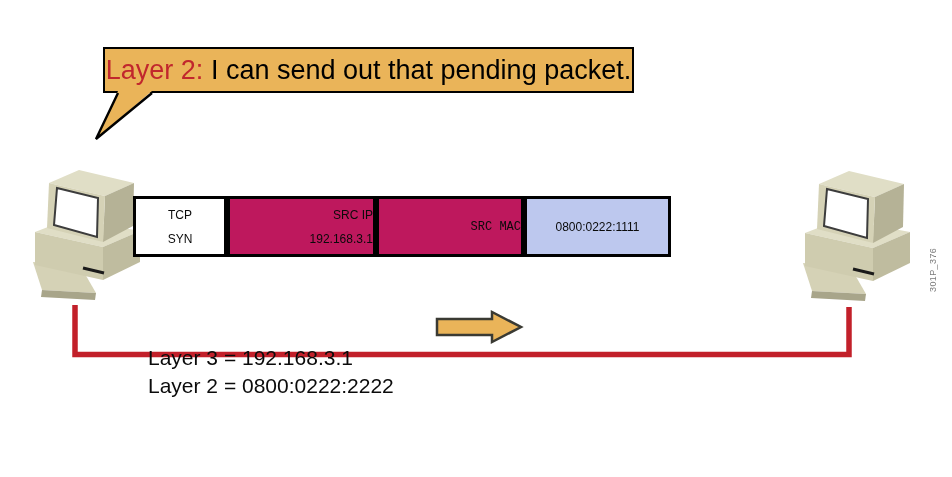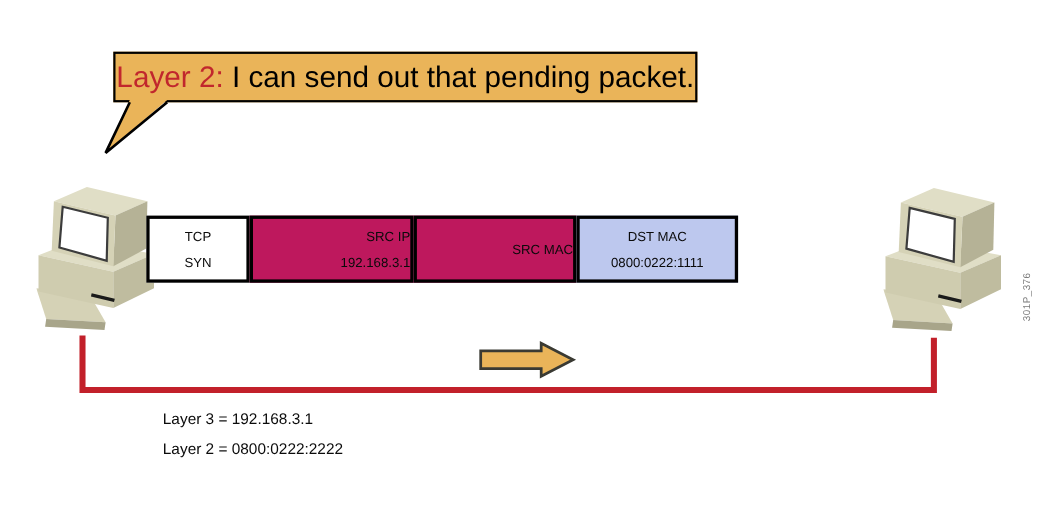--- a/index.html
+++ b/index.html
@@ -21,30 +21,30 @@
     position:absolute;left:133px;top:196px;height:61px;display:flex;z-index:4;
   }
   .pfield{
     box-sizing:border-box;border:3px solid #000;height:61px;
     display:flex;flex-direction:column;align-items:center;justify-content:center;
     font-size:12px;line-height:24px;color:#0a0a0a;white-space:nowrap;text-align:center;
   }
   .f-white{background:#ffffff;}
   .f-blue{background:#BDC8EE;}
   .f-orange{background:#be185d;align-items:flex-end;}
-  .w0{width:94px;} .w1{width:151px;} .w2{width:149px;} .w3{width:148px;} .w4{width:147px;}
+  .w0{width:94px;} .w1{width:151px;} .w2{width:149px;} .w3{width:148px;font-family:Liberation Mono, monospace;} .w4{width:147px;}
   
   .pc{position:absolute;width:125px;height:150px;z-index:2;}
   .pc-left{left:33px;top:162px;}
   .pc-right{left:803px;top:163px;}
   .cable{position:absolute;left:0;top:0;z-index:1;}
   .flow-arrow{position:absolute;left:432px;top:308px;z-index:3;}
   
   .addr{
-    position:absolute;top:366px;font-size:14px;line-height:28px;color:#0b0b0b;
+    position:absolute;top:344px;font-size:21px;line-height:28px;color:#0b0b0b;
     white-space:nowrap;z-index:3;
   }
   .addr-left{left:148px;}
   .addr-right{left:494px;}
   
   .figure-id{
     position:absolute;left:928px;top:226px;height:66px;
     writing-mode:vertical-rl;transform:rotate(180deg);
     font-size:9px;color:#7b7b7b;letter-spacing:0.4px;z-index:2;
     font-family:"Liberation Sans", sans-serif;
@@ -99,21 +99,20 @@
       <span>SYN</span>
     </div>
     <div class="pfield f-orange w2">
       <span>SRC IP</span>
       <span>192.168.3.1</span>
     </div>
     <div class="pfield f-orange w3">
       <span>SRC MAC</span>
     </div>
     <div class="pfield f-blue w4">
-      <span>DST MAC</span>
       <span>0800:0222:1111</span>
     </div>
   </div>
 
   <svg class="flow-arrow" width="95" height="38" aria-hidden="true">
     <polygon points="5,11 60,11 60,4 89,19 60,34 60,27 5,27" fill="#EAB459" stroke="#3a3a33" stroke-width="2.5" stroke-linejoin="miter"></polygon>
   </svg>
 
   <div class="addr addr-left">
     <div>Layer 3 = 192.168.3.1</div>

